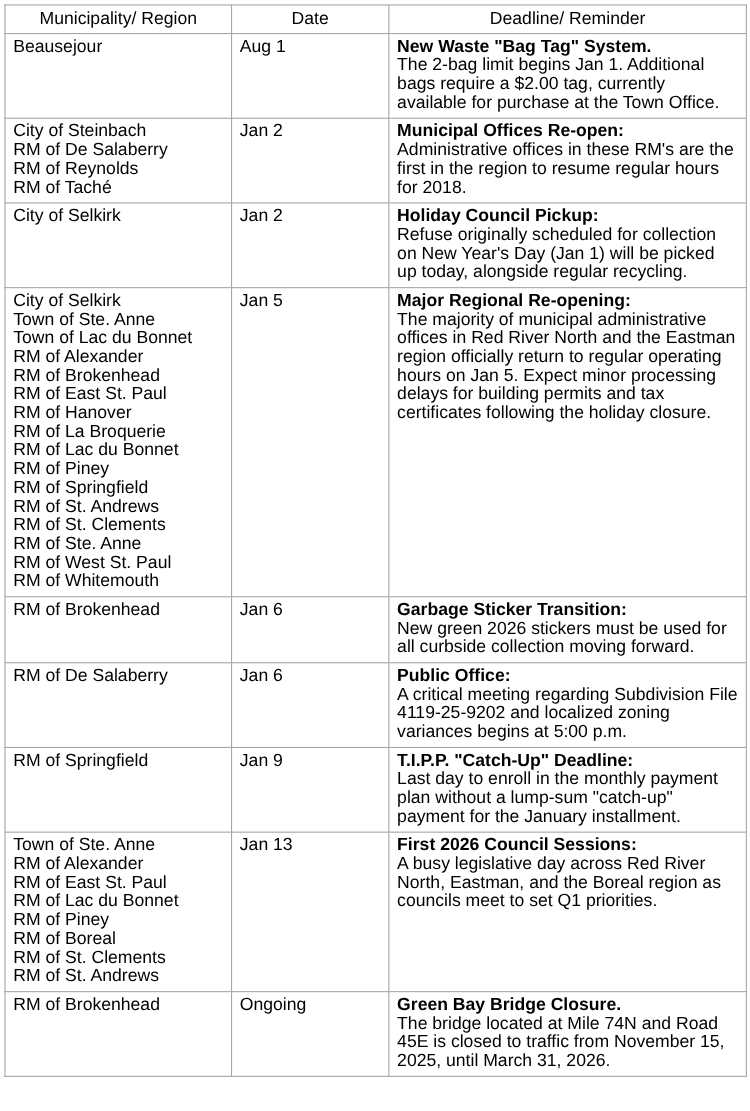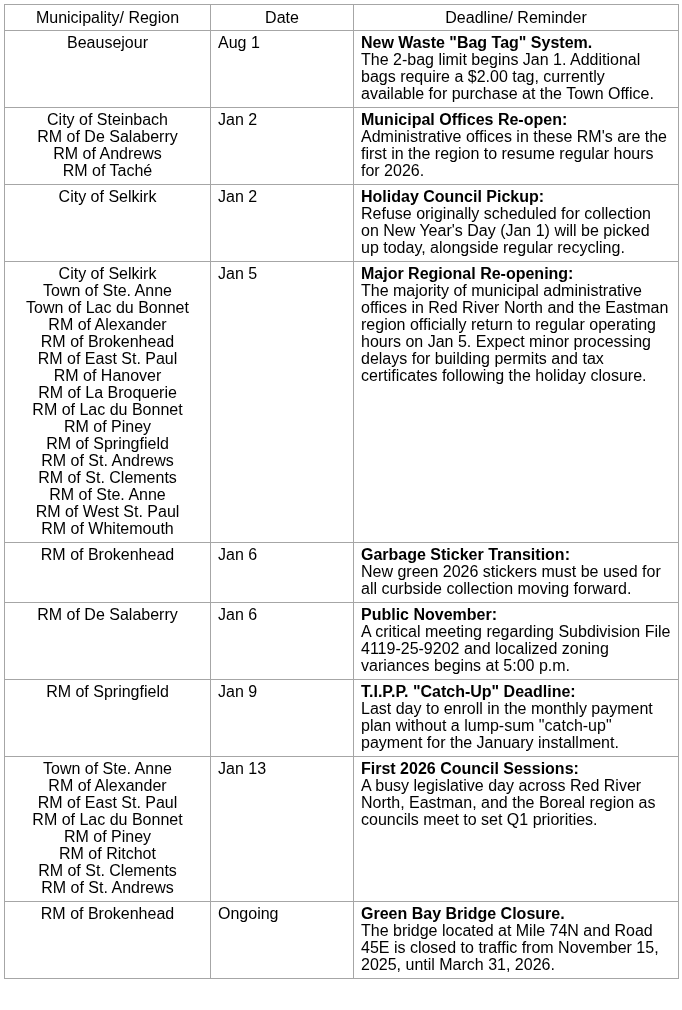--- a/index.html
+++ b/index.html
@@ -31,21 +31,21 @@
     text-align: left;
     font-weight: normal;
     overflow: hidden;
     word-wrap: break-word;
   }
   .cal-table th {
     text-align: center;
     padding-top: 4px;
     padding-bottom: 4px;
   }
-  .muni-line { display: block; text-align: center; }
+  .muni-line { display: block; }
   .deadline-title { font-weight: bold; display: block; }
   .deadline-body { display: block; }
 </style>
 </head>
 <body>
 
 <table class="cal-table">
   <colgroup>
     <col class="c1">
     <col class="c2">
@@ -67,27 +67,27 @@
     <td>
       <span class="deadline-title">New Waste "Bag Tag" System.</span>
       <span class="deadline-body">The 2-bag limit begins Jan 1. Additional bags require a $2.00 tag, currently available for purchase at the Town Office.</span>
     </td>
   </tr>
 
   <tr>
     <td>
           <span class="muni-line">City of Steinbach</span>
           <span class="muni-line">RM of De Salaberry</span>
-          <span class="muni-line">RM of Andrews</span>
+          <span class="muni-line">RM of Reynolds</span>
           <span class="muni-line">RM of Taché</span>
         </td>
     <td>Jan 2</td>
     <td>
       <span class="deadline-title">Municipal Offices Re-open:</span>
-      <span class="deadline-body">Administrative offices in these RM's are the first in the region to resume regular hours for 2026.</span>
+      <span class="deadline-body">Administrative offices in these RM's are the first in the region to resume regular hours for 2018.</span>
     </td>
   </tr>
 
   <tr>
     <td>
           <span class="muni-line">City of Selkirk</span>
         </td>
     <td>Jan 2</td>
     <td>
       <span class="deadline-title">Holiday Council Pickup:</span>
@@ -131,21 +131,21 @@
       <span class="deadline-body">New green 2026 stickers must be used for all curbside collection moving forward.</span>
     </td>
   </tr>
 
   <tr>
     <td>
           <span class="muni-line">RM of De Salaberry</span>
         </td>
     <td>Jan 6</td>
     <td>
-      <span class="deadline-title">Public November:</span>
+      <span class="deadline-title">Public Office:</span>
       <span class="deadline-body">A critical meeting regarding Subdivision File 4119-25-9202 and localized zoning variances begins at 5:00 p.m.</span>
     </td>
   </tr>
 
   <tr>
     <td>
           <span class="muni-line">RM of Springfield</span>
         </td>
     <td>Jan 9</td>
     <td>
@@ -154,21 +154,21 @@
     </td>
   </tr>
 
   <tr>
     <td>
           <span class="muni-line">Town of Ste. Anne</span>
           <span class="muni-line">RM of Alexander</span>
           <span class="muni-line">RM of East St. Paul</span>
           <span class="muni-line">RM of Lac du Bonnet</span>
           <span class="muni-line">RM of Piney</span>
-          <span class="muni-line">RM of Ritchot</span>
+          <span class="muni-line">RM of Boreal</span>
           <span class="muni-line">RM of St. Clements</span>
           <span class="muni-line">RM of St. Andrews</span>
         </td>
     <td>Jan 13</td>
     <td>
       <span class="deadline-title">First 2026 Council Sessions:</span>
       <span class="deadline-body">A busy legislative day across Red River North, Eastman, and the Boreal region as councils meet to set Q1 priorities.</span>
     </td>
   </tr>
 

